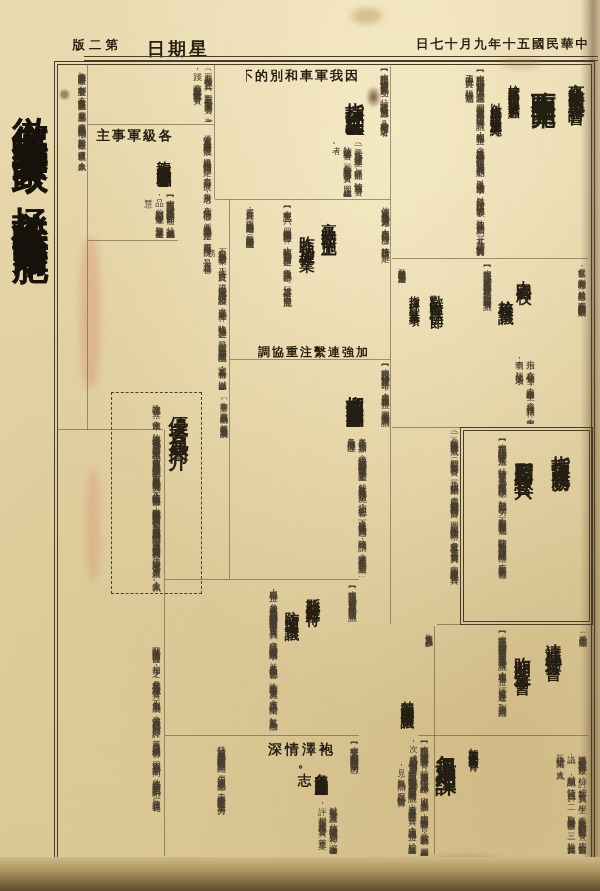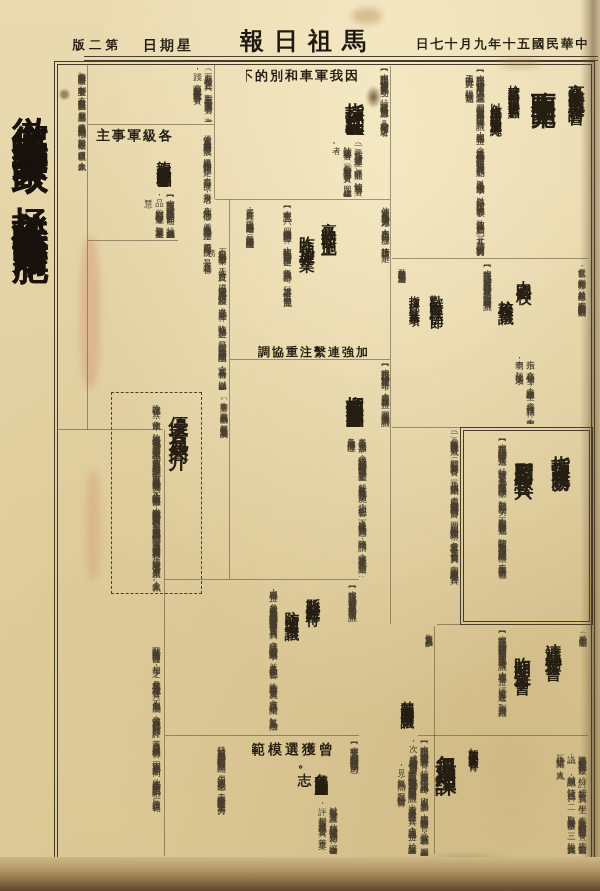--- a/index.html
+++ b/index.html
@@ -23,22 +23,21 @@
   .stain{position:absolute;pointer-events:none;}
   .boxed{position:absolute;border:1px solid #463c2b;outline:1px solid #463c2b;outline-offset:2px;}
   .dashbox{position:absolute;border:1px dashed #4a4033;}
 </style>
 </head>
 <body>
 
 <div id="page">
 
   <div class="art rtl hd" style="left:52px;top:37px;width:70px;font-size:12.5px;letter-spacing:4px;">第二版</div>
-  <div class="art rtl hd" style="left:132px;top:37px;width:62px;font-size:14px;letter-spacing:3px;">星期日</div>
-  <div class="art rtl hd" style="left:236px;top:25px;width:140px;font-size:24px;letter-spacing:10px;color:#1f1911;">馬祖日報</div>
+  <div class="art rtl hd" style="left:148px;top:37px;width:62px;font-size:18px;letter-spacing:3px;">星期日</div>
   <div class="art rtl hd" style="left:396px;top:36px;width:194px;font-size:12.5px;letter-spacing:2px;">中華民國五十年九月十七日</div>
   <div class="art" style="left:84px;top:56px;width:514px;height:3px;border-top:1.3px solid #473d2f;border-bottom:1.3px solid #473d2f;"></div>
 
   <div class="art v" style="left:6px;top:88px;width:48px;height:800px;font-size:36px;font-weight:800;letter-spacing:6px;color:#17120c;text-shadow:.6px .6px 0 #17120c;">徹底摧毀共匪暴政，拯救大陸苦難同胞！</div>
 
   <div class="boxed" style="left:57px;top:64px;width:533px;height:792px;"></div>
 
   <div class="rule" style="left:390px;top:66px;width:1px;height:558px;"></div>
   <div class="rule" style="left:434px;top:626px;width:1px;height:228px;"></div>
   <div class="rule" style="left:392px;top:258px;width:196px;height:1px;"></div>
@@ -121,21 +120,21 @@
   <div class="dashbox" style="left:111px;top:392px;width:89px;height:200px;"></div>
   <div class="art v hd" style="left:166px;top:400px;height:184px;font-size:20px;letter-spacing:7px;">優秀充員簡介</div>
   <div class="art v bt" style="left:116px;top:398px;width:46px;height:188px;">陳存德二等兵，家住南竿，此次獲選模範。謝東國戰士，身為新聞記者，服役表現優異，情懷樸摯，實在難能可貴，頗為全場人讚美，其謙虛負責之精神，值得介紹。</div>
   <div class="art v bts" style="left:203px;top:395px;width:25px;height:192px;">「旅客安全。」實是難得的舉動，頗得長官及全場人之讚美了。</div>
 
   <div class="art v bt" style="left:332px;top:583px;width:26px;height:148px;">【本報訊】連江縣政府定於廿日上午召開防空演習會議，</div>
   <div class="art v hd" style="left:303px;top:586px;height:132px;font-size:14.5px;letter-spacing:3px;">縣政府昨舉行</div>
   <div class="art v hd" style="left:282px;top:599px;height:132px;font-size:14.5px;letter-spacing:3px;">防空演習會議</div>
   <div class="art v bt" style="left:167px;top:583px;width:112px;height:148px;">由縣長主持，參加者有縣政府所屬各機關學校民眾團體等單位主管及負責人員，會議研討防空演習有關事項，並希各單位密切配合，注意防空教育之實施，會議歷二小時結束，氣氛至為融洽。</div>
 
-  <div class="art rtl hd" style="left:252px;top:741px;width:84px;font-size:14px;letter-spacing:3px;">曾獲選模範</div>
+  <div class="art rtl hd" style="left:252px;top:741px;width:84px;font-size:14px;letter-spacing:3px;">袍澤情深</div>
   <div class="art v hd" style="left:230px;top:762px;width:100px;height:33px;font-size:13.5px;letter-spacing:2px;line-height:17px;">各部隊分別慰問傷病同志。</div>
   <div class="art v bt" style="left:338px;top:739px;width:22px;height:114px;">【本報訊】八六五部隊長官關懷住院傷病同志，</div>
   <div class="art v bt" style="left:167px;top:739px;width:60px;height:114px;">特於日前派員攜帶慰問金品前往醫院逐一慰問，傷病同志深受感動，表示痊癒歸隊後在工作上更加努力，</div>
   <div class="art v bt" style="left:167px;top:800px;width:172px;height:54px;">以報答長官之愛護。此種發揚袍澤情深之精神，深獲全體官兵一致的好評，相形之下愈見袍澤之可貴。（黃正棠）</div>
 
   <div class="art v bt" style="left:59px;top:431px;width:103px;height:202px;">充員戰士廿三歲的張君，家住南竿復興村，服役以來任勞任怨，在工作上更加努力，以報答部隊之愛護與照顧，此次所表現的成績，處處為人稱道，現已改裝進入新單位，令人欽佩。</div>
   <div class="art v bt" style="left:59px;top:640px;width:103px;height:212px;">匪幫時時露出猙獰面目，相形之下，愈見我軍愛護袍澤之可貴，不但為馬所屬，全體官兵對他們報以一致的好評。（黃正棠）還是很好的機會，因我軍車和別的不同，此次機會來到駐地的馬祖，曾獲選模範。</div>
 
   <div class="stain" style="left:366px;top:86px;width:15px;height:22px;background:radial-gradient(ellipse,rgba(90,62,34,.85),rgba(90,62,34,0) 75%);border-radius:50%;filter:blur(1px);"></div>
   <div class="stain" style="left:352px;top:8px;width:30px;height:16px;background:rgba(170,130,75,.4);border-radius:50%;filter:blur(3px);"></div>

